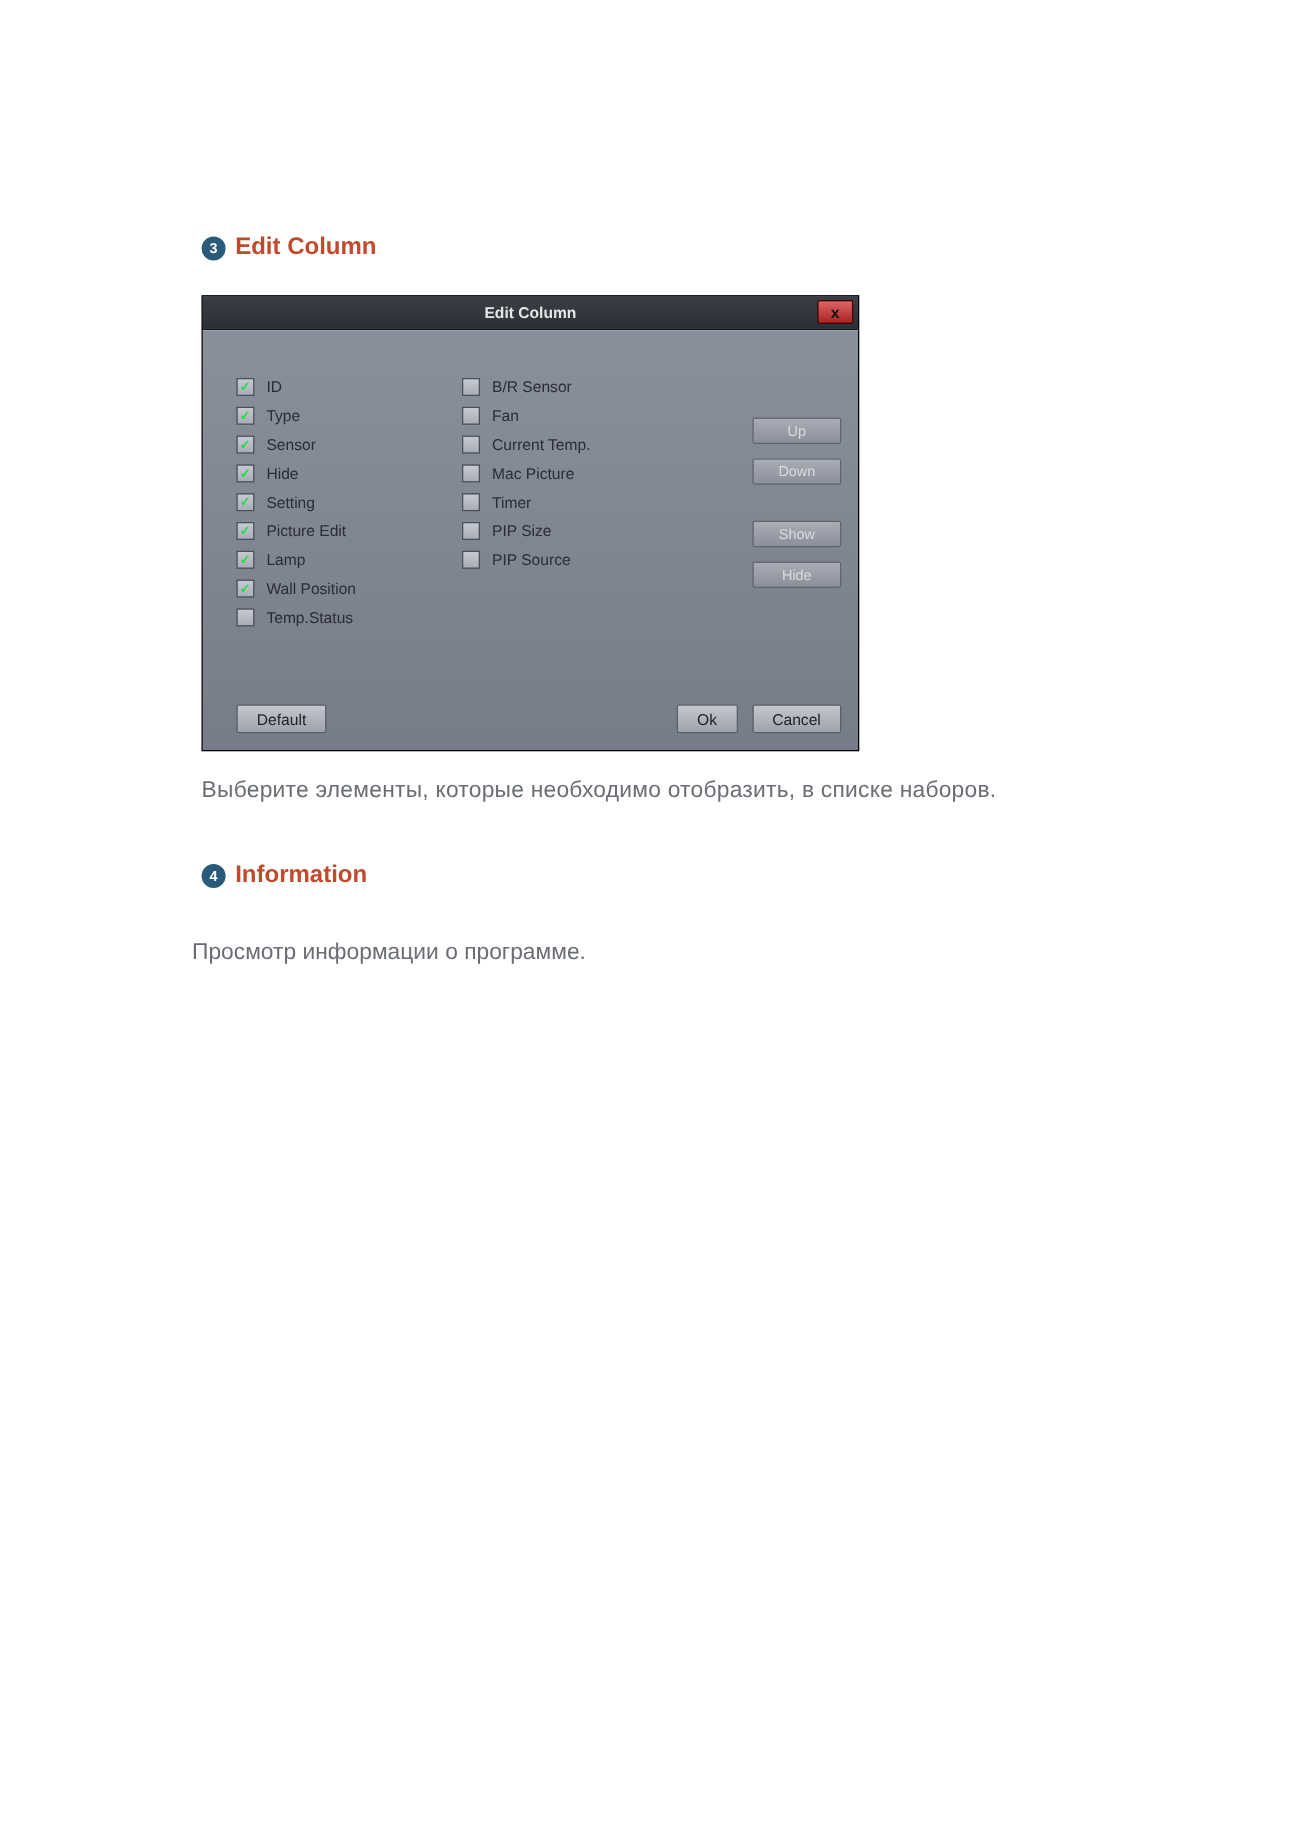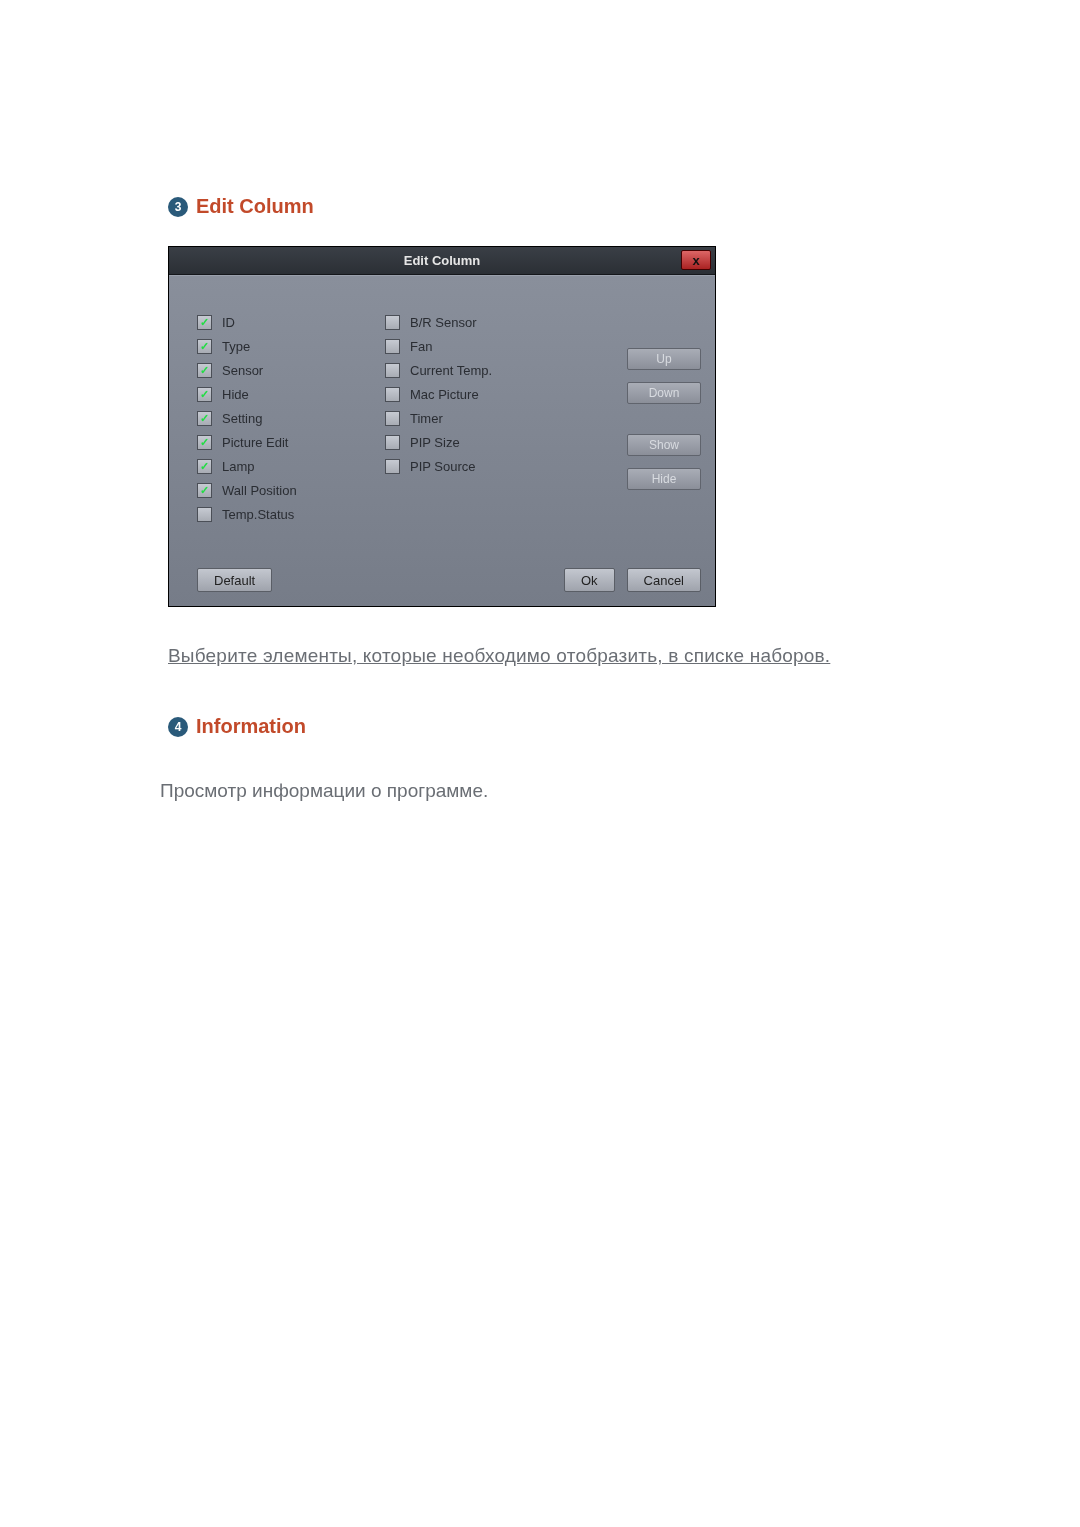--- a/index.html
+++ b/index.html
@@ -68,37 +68,36 @@
   .side-btn {
     width: 74px; height: 22px; margin: 0 0 12px auto;
     background: linear-gradient(#a9adb6, #8b8f99);
     border: 1px solid #60646d; border-radius: 2px;
     display: flex; align-items: center; justify-content: center;
     font-size: 12px; color: #d8dbe0;
   }
   .side-gap { height: 18px; }
 
   .footer-row {
-    margin-top: 42px;
+    margin-top: 61px;
     display: flex; align-items: center;
   }
   .foot-btn {
     height: 24px; padding: 0 16px;
     background: linear-gradient(#c3c7cf, #9fa3ac);
     border: 1px solid #5a5e66; border-radius: 2px;
     display: flex; align-items: center; justify-content: center;
     font-size: 13px; color: #222;
   }
   .foot-spacer { flex: 1; }
   .foot-btn + .foot-btn { margin-left: 12px; text-align: right; }
 
   .caption {
-    margin-top: 38px; font-size: 19px; color: #6a6e74;
+    margin-top: 22px; font-size: 19px; color: #6a6e74;
     letter-spacing: 0.2px;
-    text-decoration: underline;
   }
 
   .sec4 { margin-top: 48px; }
   .sec4 .caption2 {
     margin-top: 42px; font-size: 19px; color: #6a6e74; margin-left: -8px;
   }
 </style>
 </head>
 <body>
 

